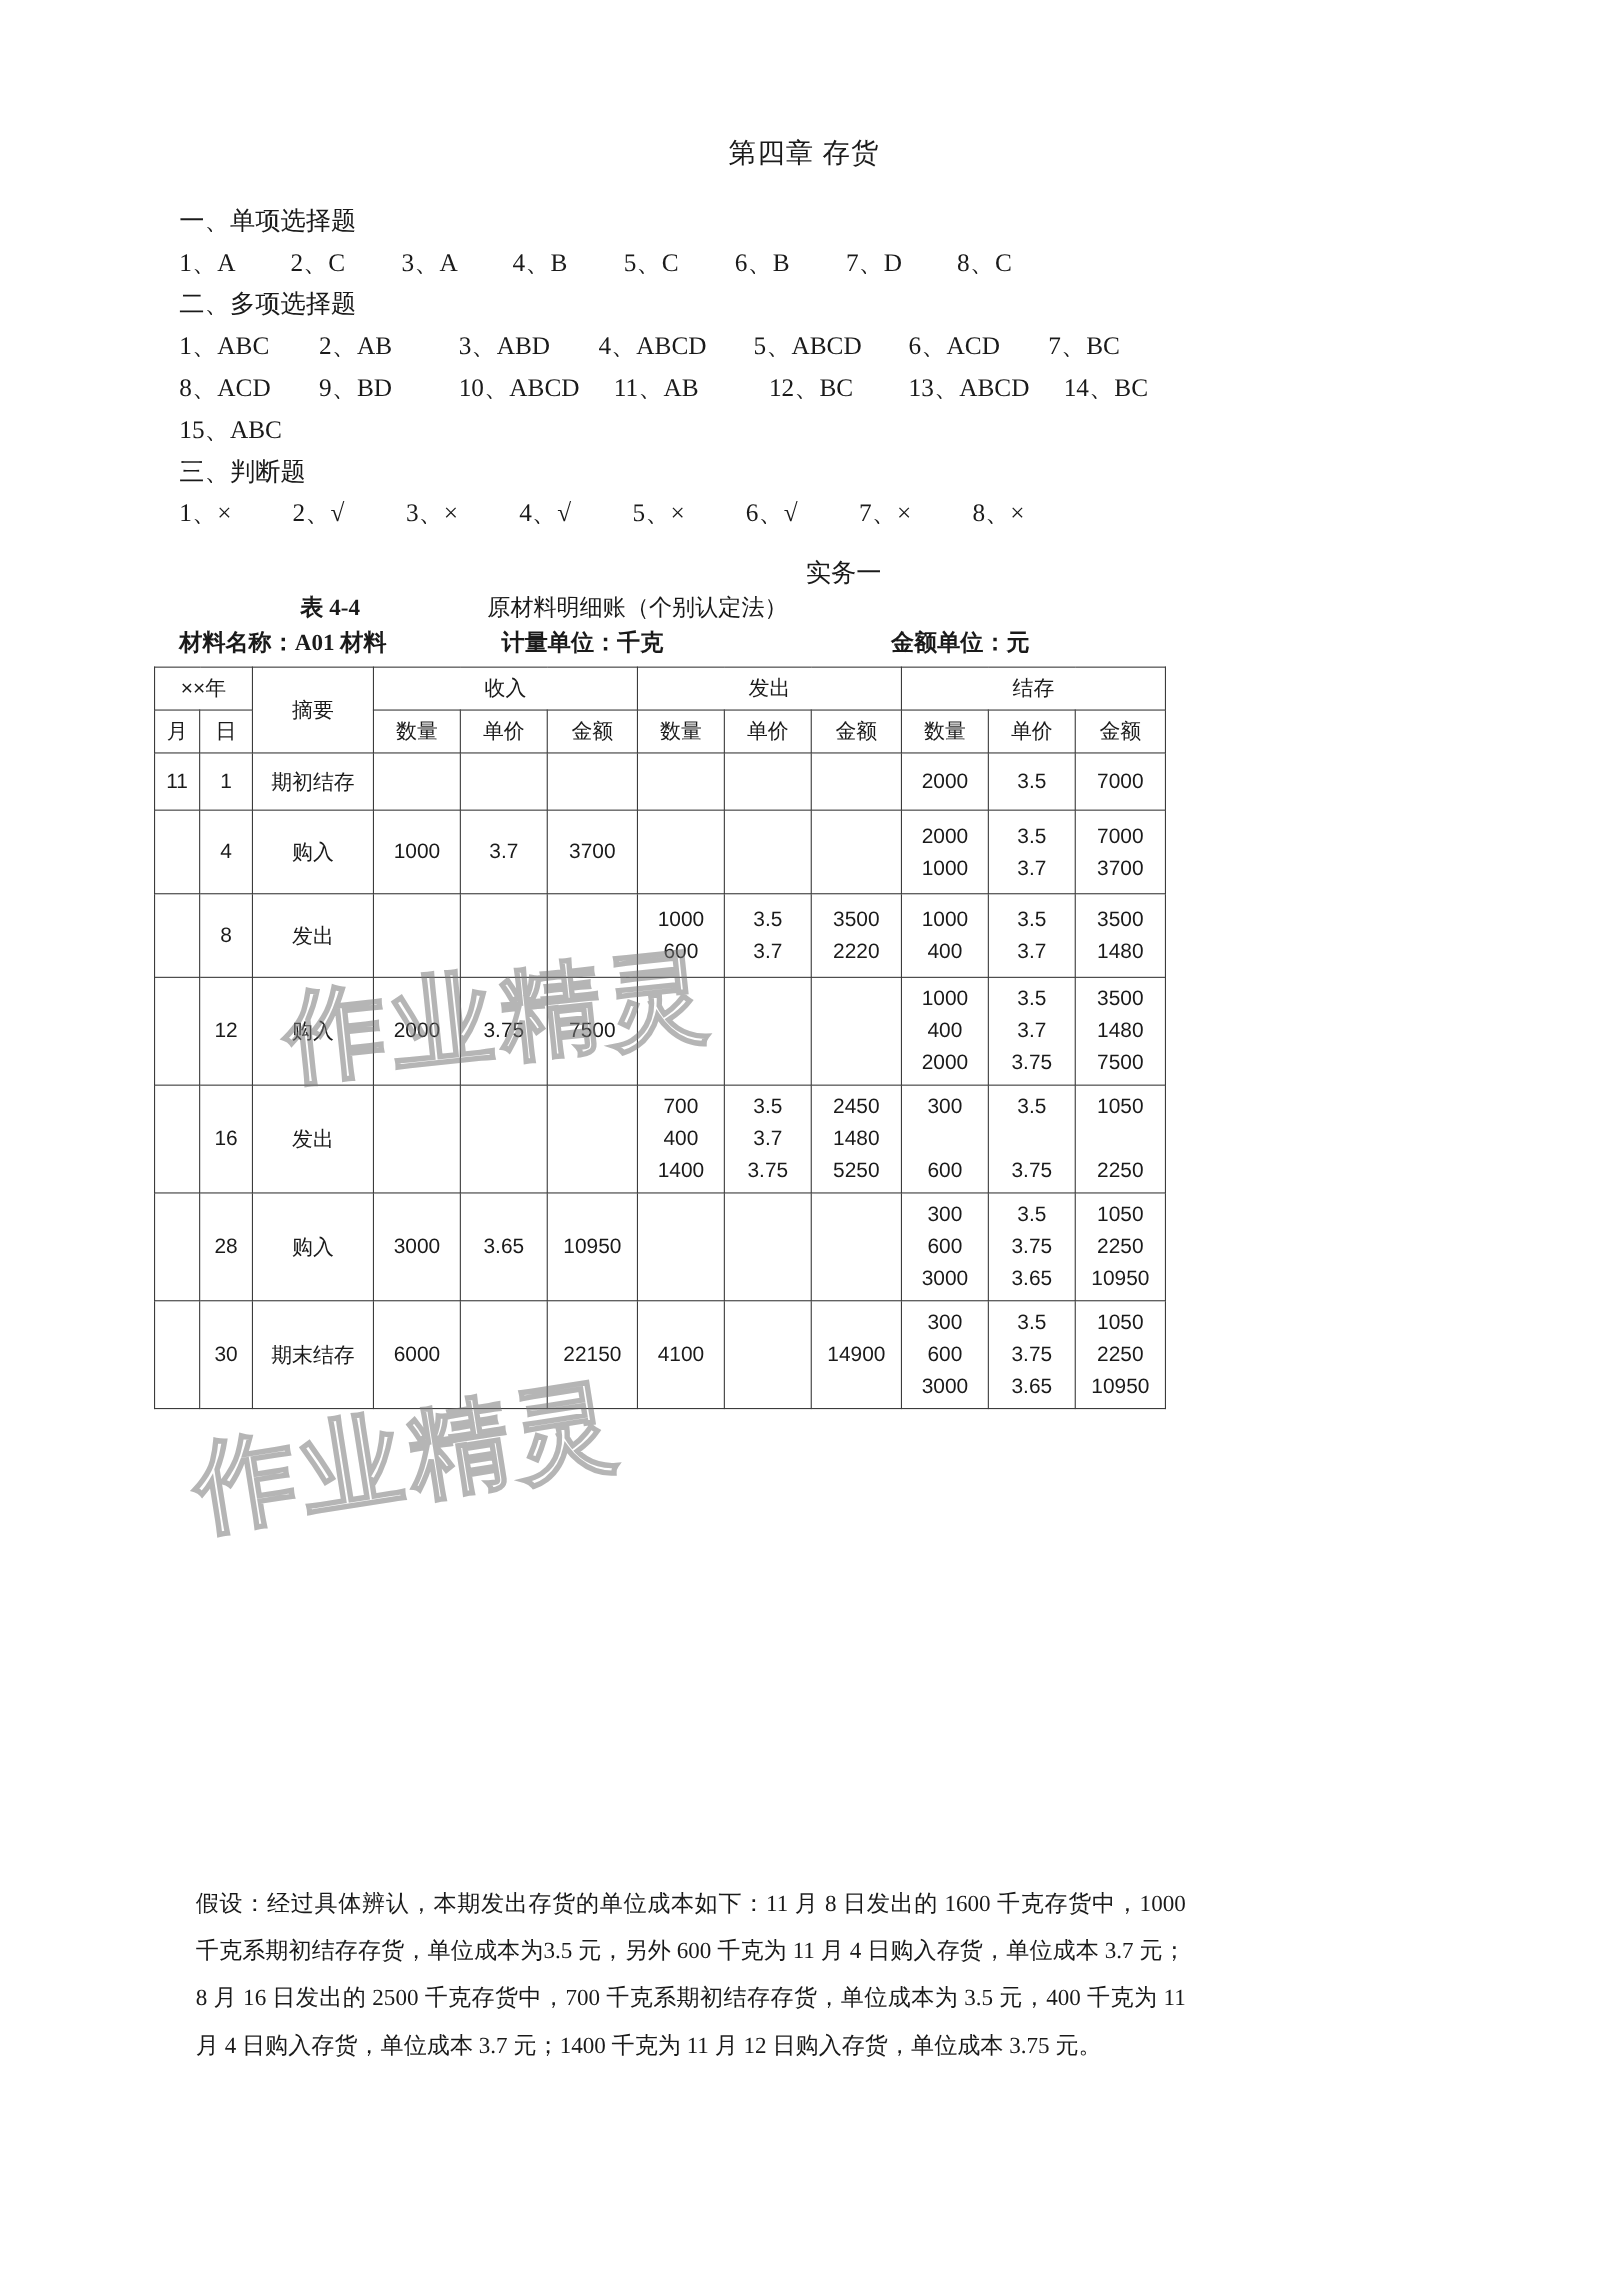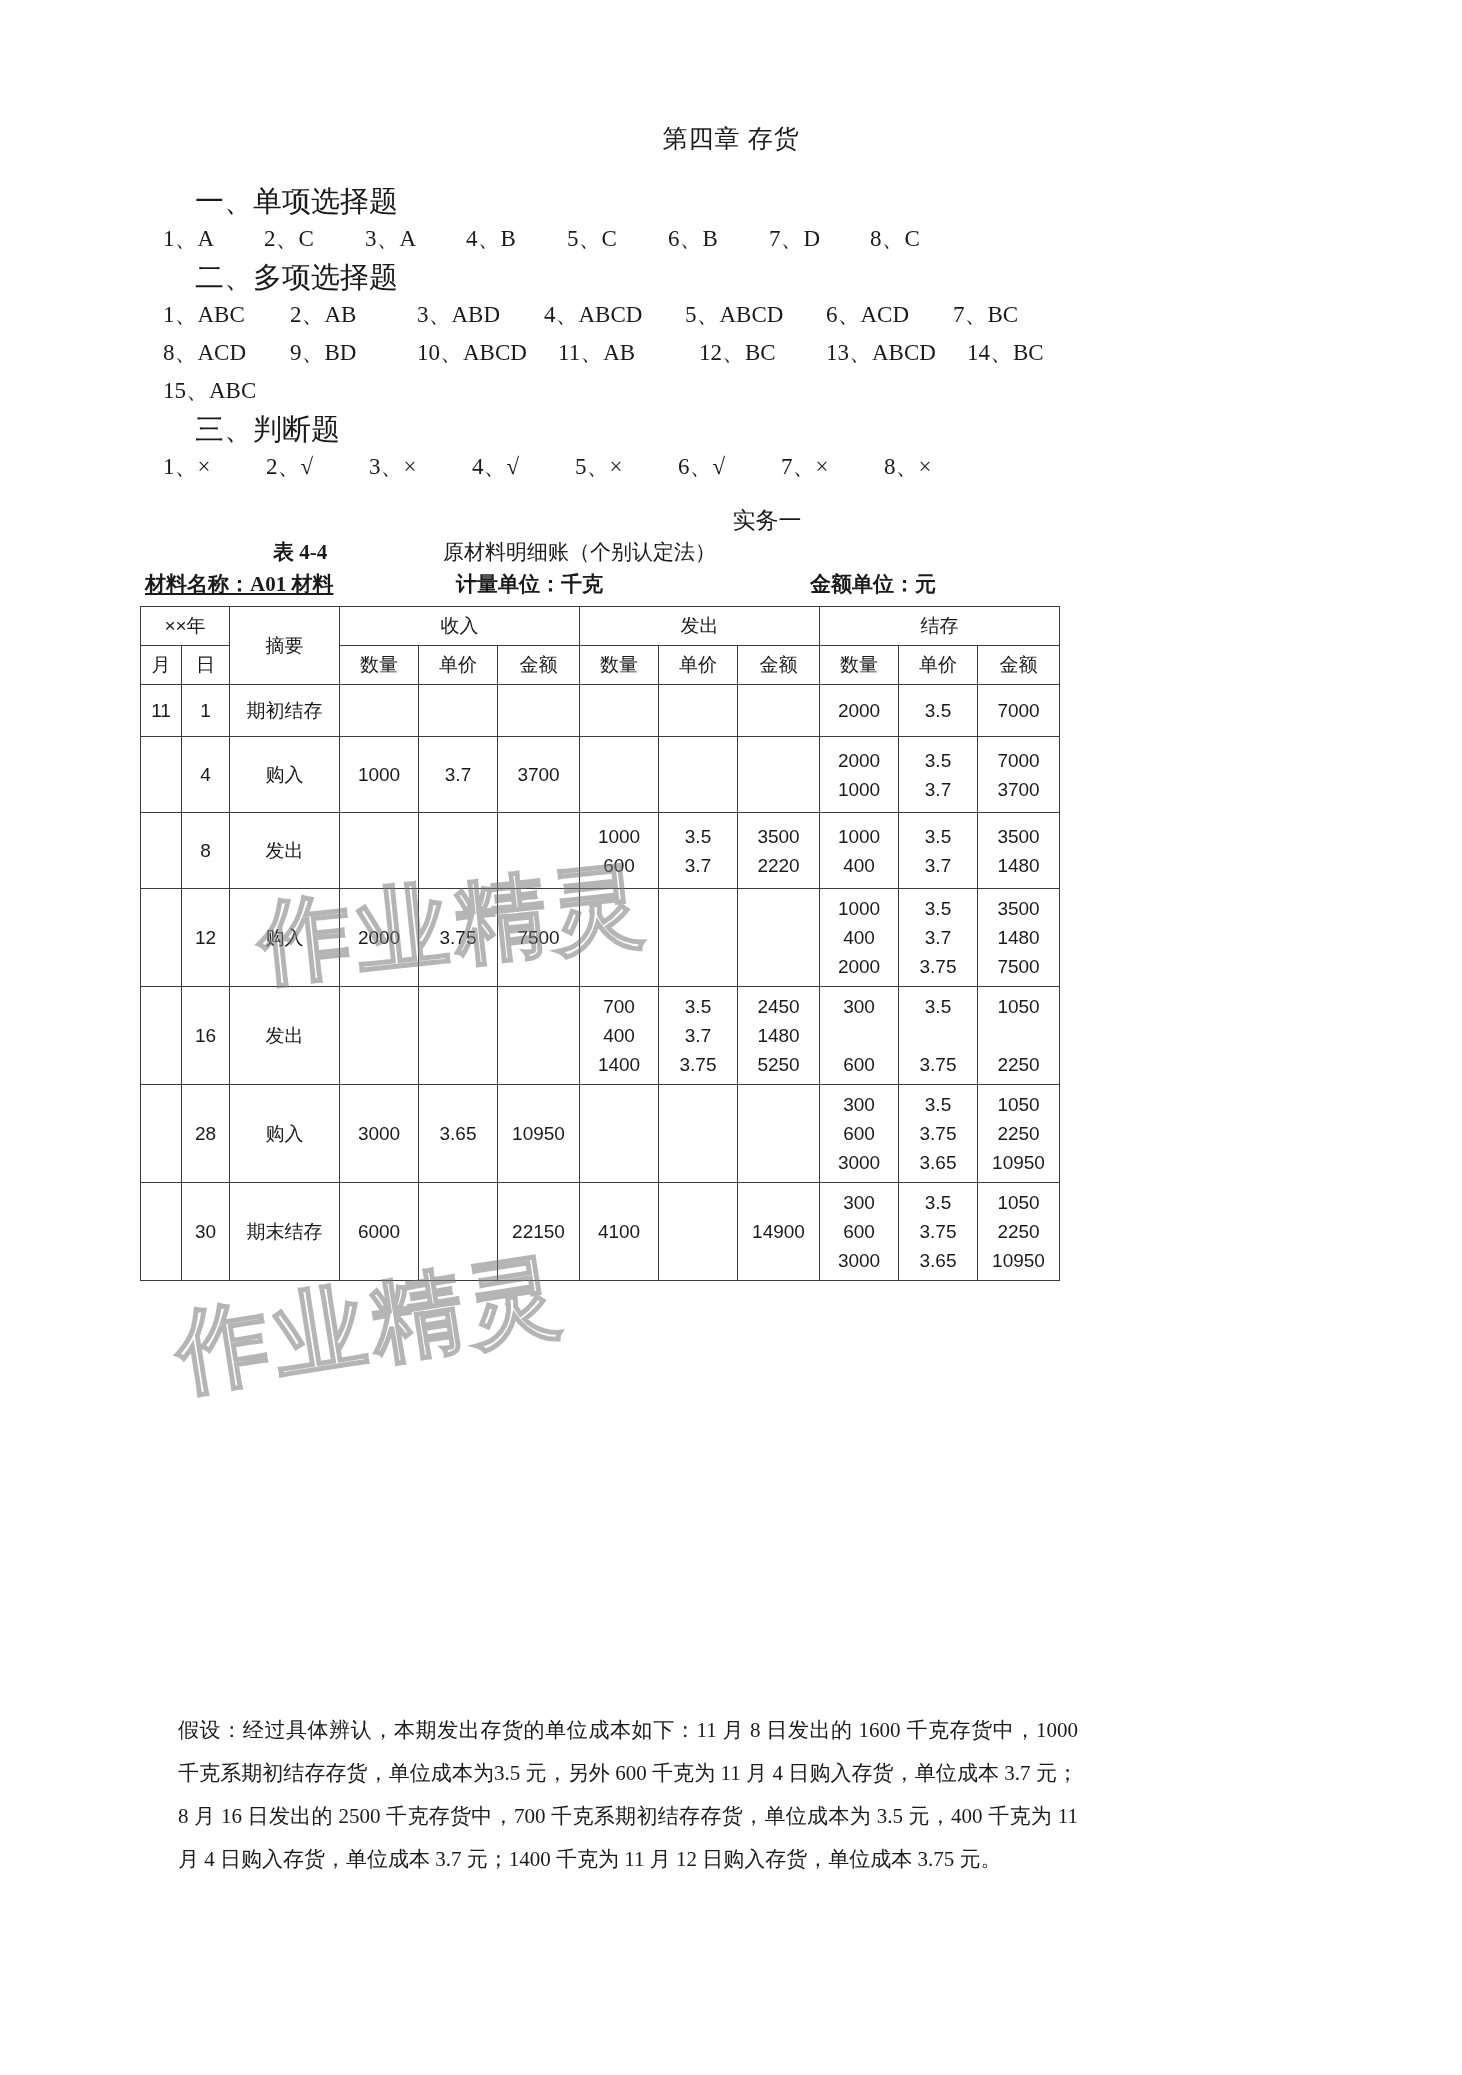--- a/index.html
+++ b/index.html
@@ -35,24 +35,23 @@
   }
 
   
   .answers {
     position: absolute;
     top: 182px;
     left: 163px;
     width: 1120px;
   }
   .sec-heading {
-    font-size: 29px;
+    font-size: 23px;
     line-height: 38px;
     white-space: nowrap;
-    margin-left: 32px;
   }
   .ans-row {
     font-size: 23px;
     line-height: 38px;
     white-space: nowrap;
     font-family: "Liberation Serif", "DejaVu Serif", serif;
   }
   .ans-item {
     display: inline-block;
   }
@@ -95,21 +94,21 @@
     top: 0;
   }
   .meta-row {
     position: absolute;
     top: 570px;
     left: 0;
     width: 1462px;
     font-size: 21px;
     font-weight: bold;
   }
-  .meta-name { position: absolute; left: 145px; top: 0; text-decoration: underline; }
+  .meta-name { position: absolute; left: 163px; top: 0; }
   .meta-unit { position: absolute; left: 456px; top: 0; }
   .meta-money { position: absolute; left: 810px; top: 0; }
 
   
   .ledger-wrap {
     position: absolute;
     top: 606px;
     left: 140px;
     width: 915px;
   }

